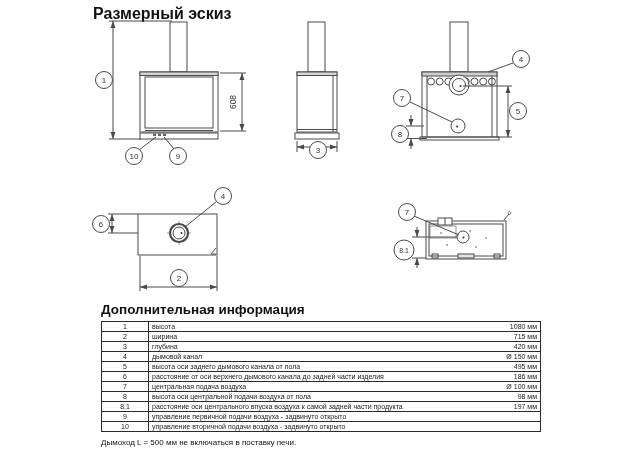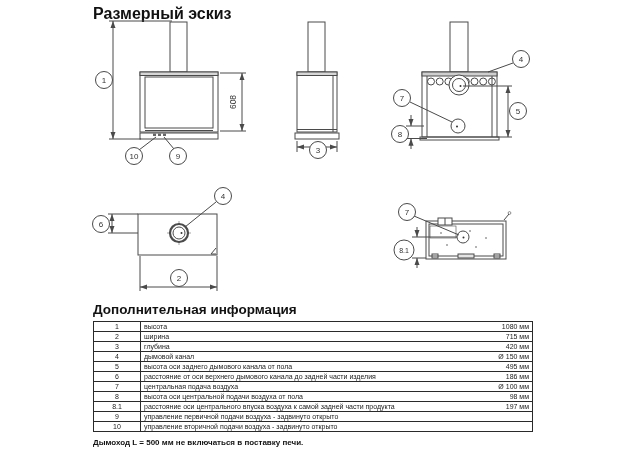--- a/index.html
+++ b/index.html
@@ -10,31 +10,31 @@
   .sketch-title{
     position:absolute;left:93px;top:5px;
     font-size:16px;font-weight:bold;color:#111;
   }
   #sketch-svg{position:absolute;left:0;top:0;}
   svg text{font-family:"Liberation Sans", sans-serif;fill:#333;}
   .callout-num{font-size:8px;text-anchor:middle;}
   .callout-num-small{font-size:7px;text-anchor:middle;}
   .dim-text{font-size:8.5px;text-anchor:middle;}
 
-  .info-section{position:absolute;left:93px;top:302px;width:441px;}
+  .info-section{position:absolute;left:101px;top:302px;width:441px;}
   .info-title{margin:0 0 4px 0;font-size:13.5px;font-weight:bold;color:#111;}
   table.info-table{border-collapse:collapse;width:440px;table-layout:fixed;}
   table.info-table td{
     border:1px solid #2a2a2a;height:9px;line-height:9px;
     font-size:7px;padding:0 3px;overflow:hidden;white-space:nowrap;color:#222;
   }
   td.num{width:40px;text-align:center;padding:0 1px;}
   td.content .val{float:right;}
   td.content .lbl{float:left;}
-  .footnote{margin:6px 0 0 0;font-size:8px;font-weight:bold;color:#111;}
+  .footnote{margin:6px 0 0 0;font-size:8px;font-weight:normal;color:#111;}
 </style>
 </head>
 <body>
 
 <div class="sketch-title">Размерный эскиз</div>
 
 <svg id="sketch-svg" width="624" height="300" viewBox="0 0 624 300" stroke="#4a4a4a" stroke-width="1" fill="none">
   <defs>
     <marker id="ar" viewBox="0 0 10 10" refX="9" refY="5" markerWidth="8" markerHeight="8" orient="auto-start-reverse">
       <path d="M0,1.8 L9,5 L0,8.2 z" fill="#4a4a4a" stroke="none"></path>

